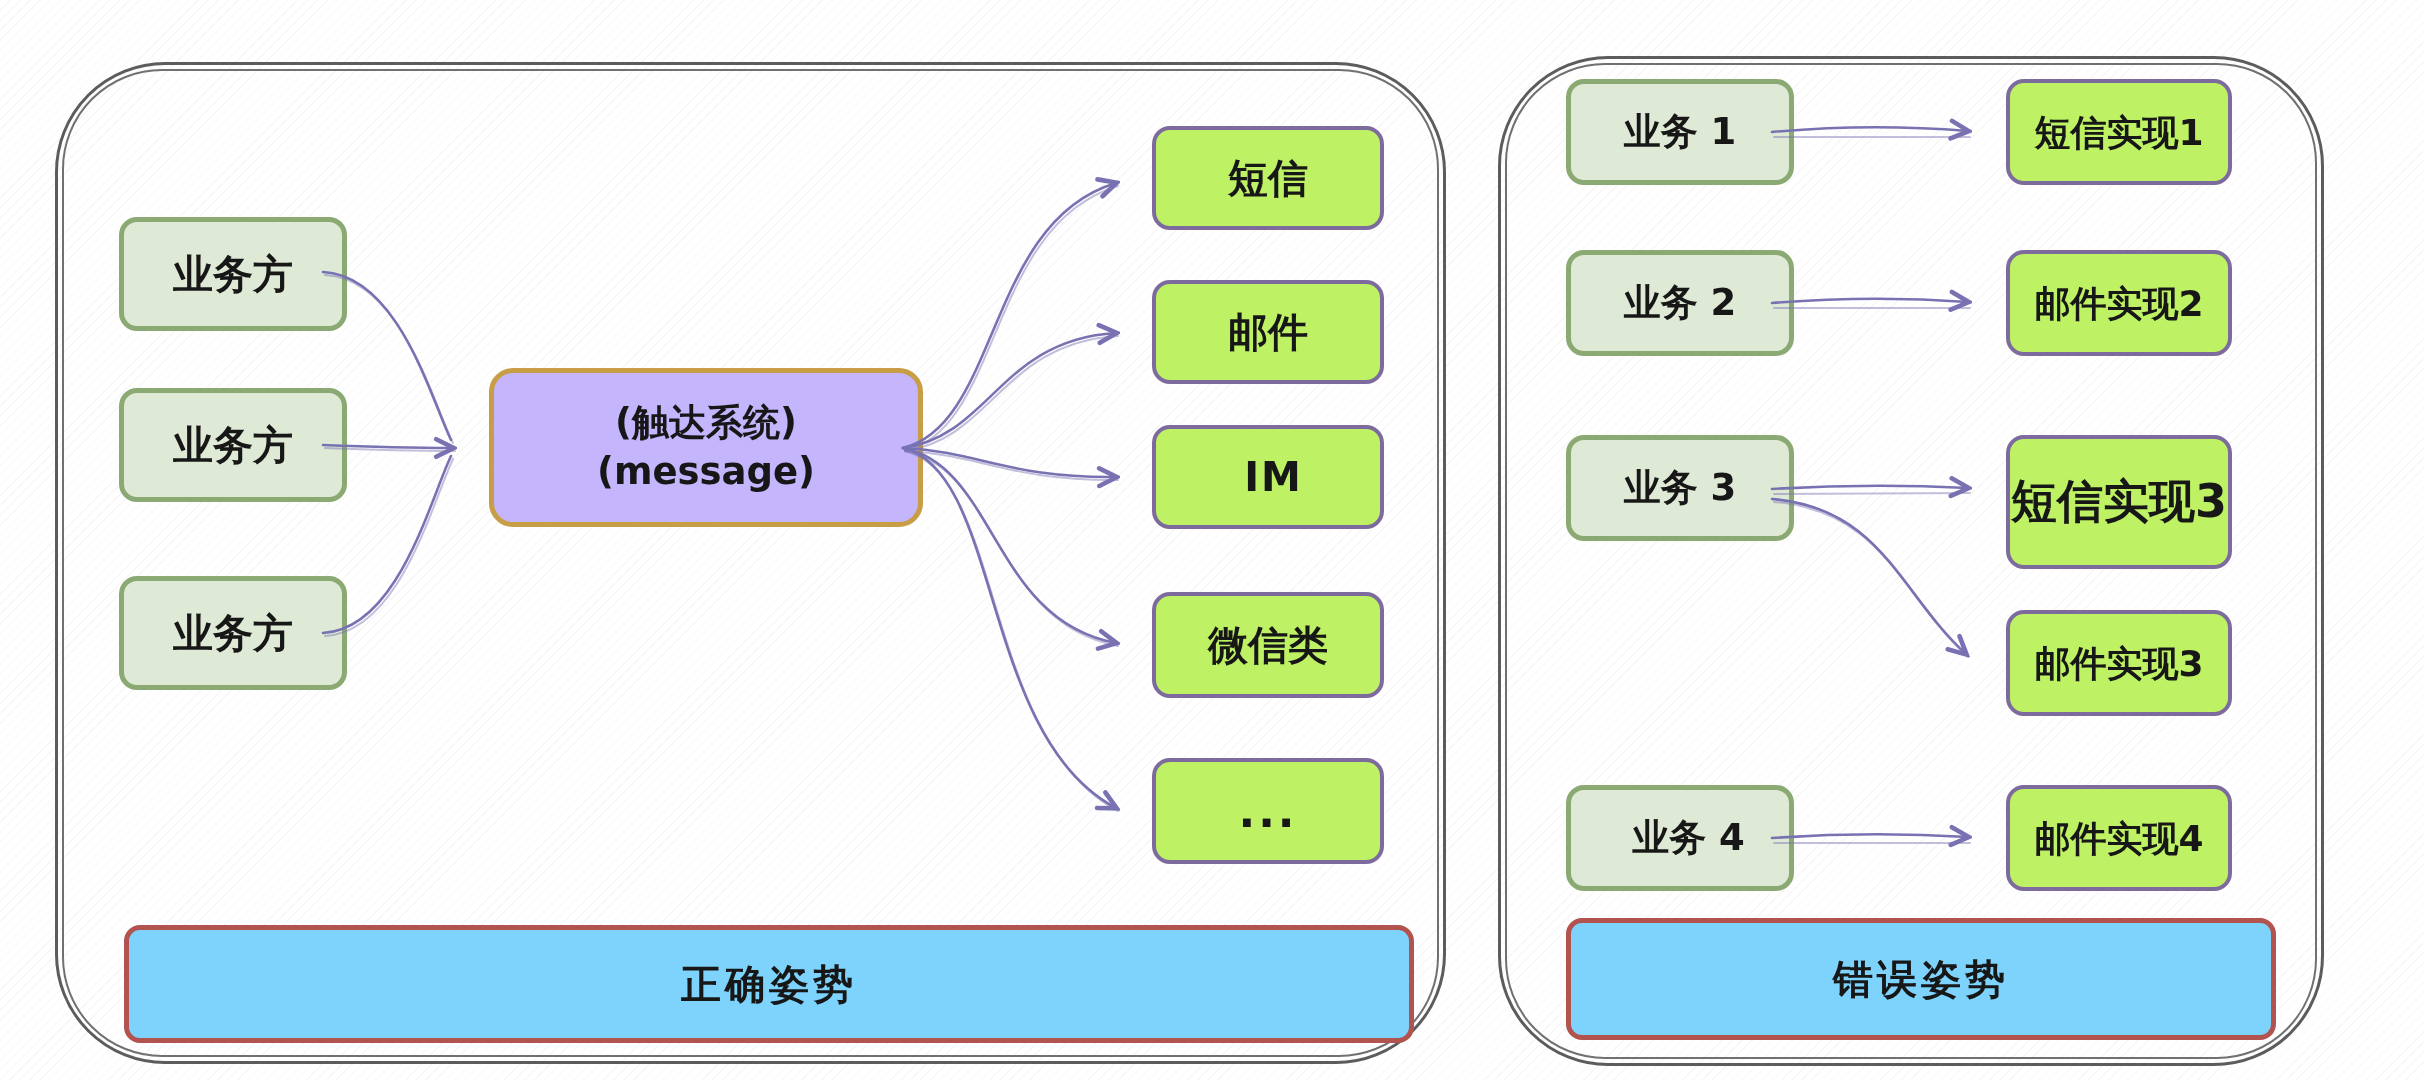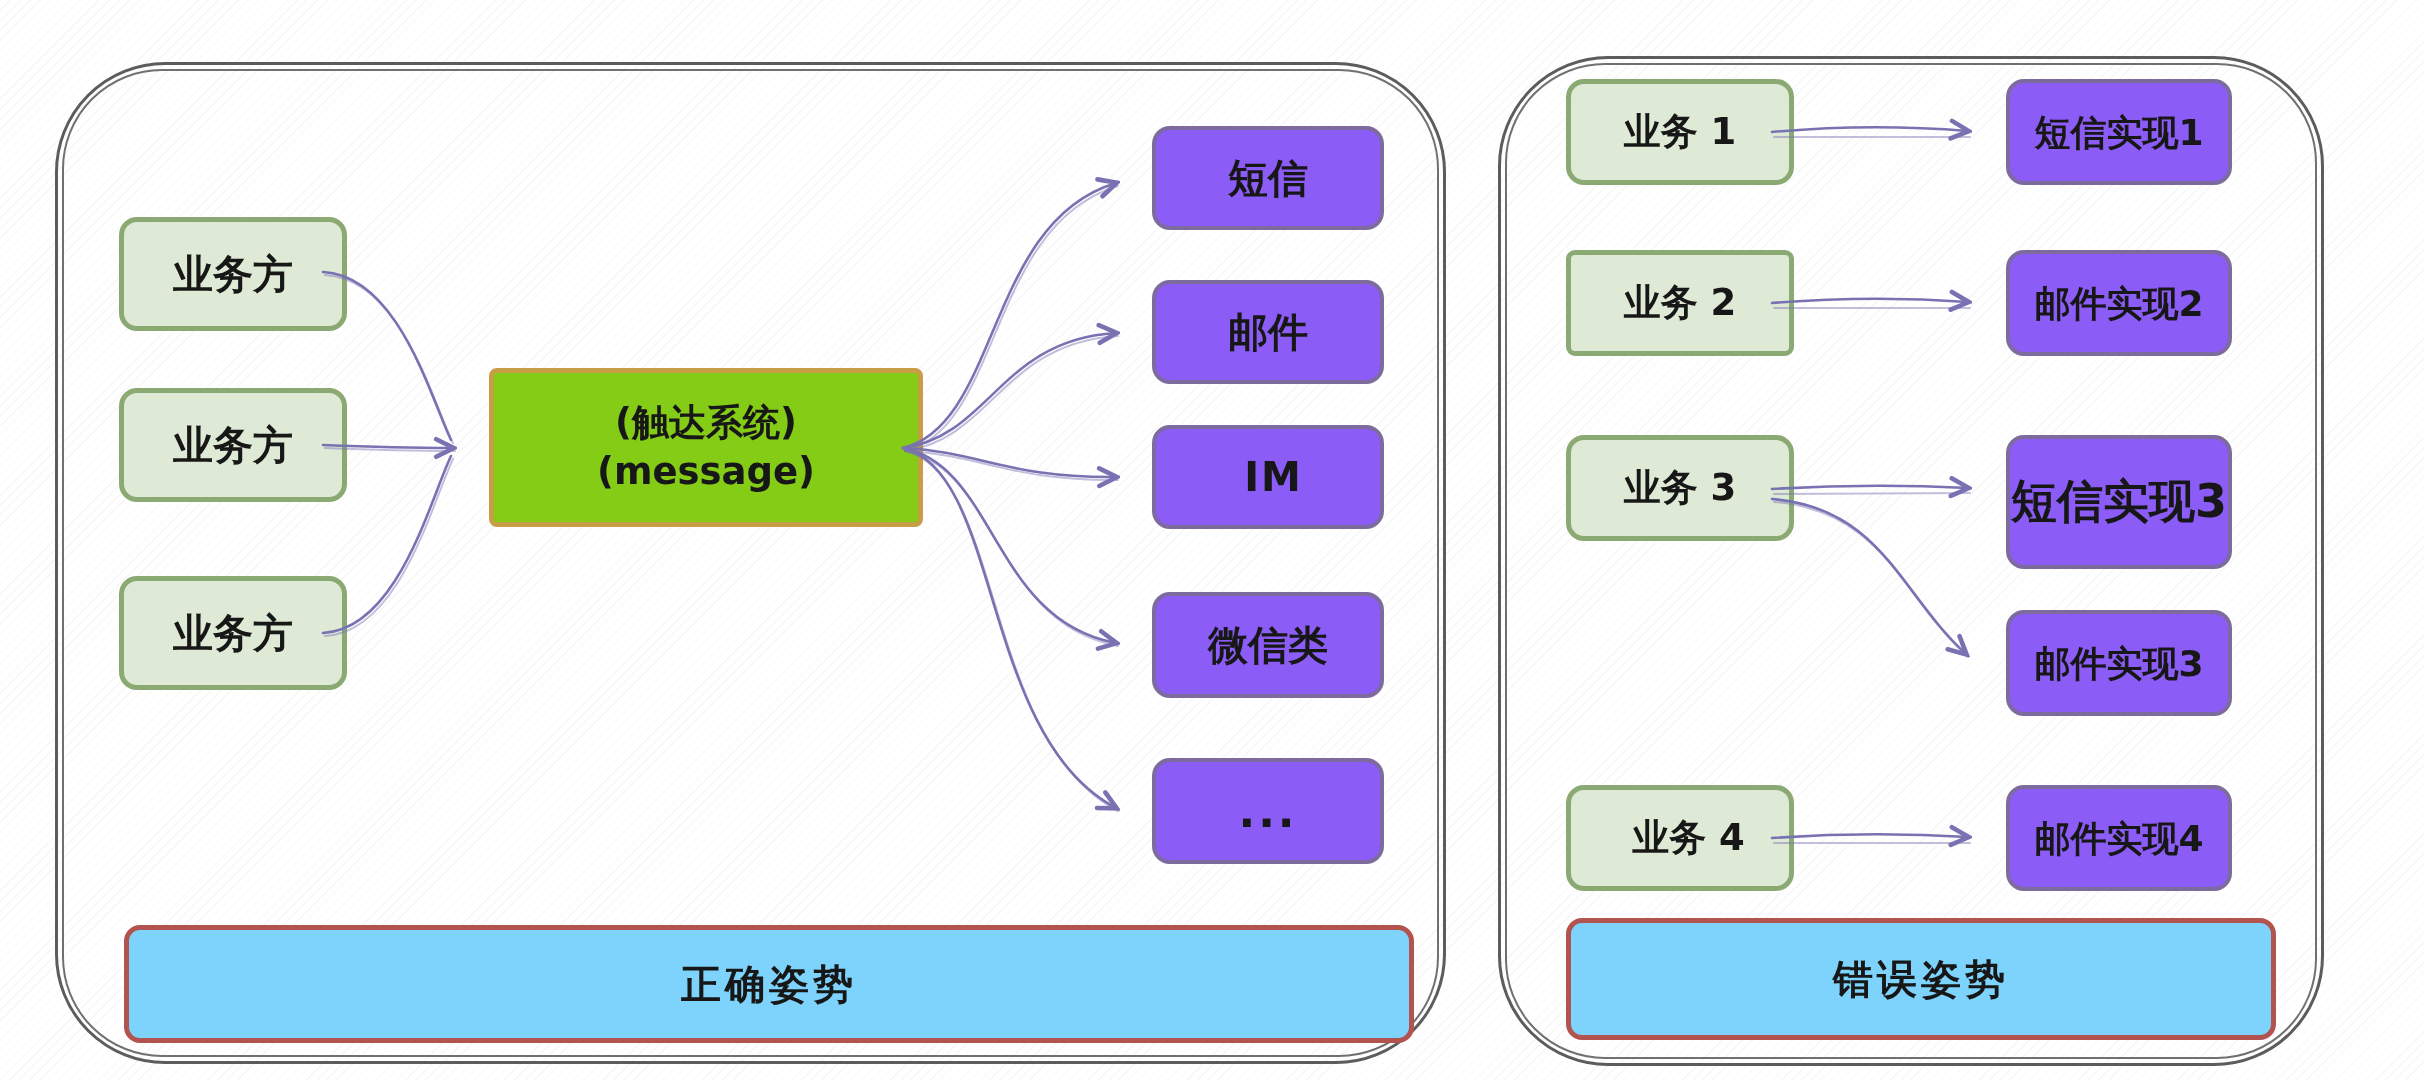--- a/index.html
+++ b/index.html
@@ -25,40 +25,40 @@
 
   
   .box{
     position:absolute;box-sizing:border-box;
     display:flex;align-items:center;justify-content:center;
     text-align:center;font-weight:600;line-height:1.25;
     border-radius:18px;
     margin-left:24px;
   }
   .green {background:#dfead6;border:5px solid #8aa973;}
-  .purple{background:#8b5cf6;border:4px solid #7d6b9d;}
-  .orange{background:#84cc16;border:5px solid #c79e45;border-radius:8px;}
+  .purple{background:#bef264;border:4px solid #7d6b9d;}
+  .orange{background:#c4b5fd;border:5px solid #c79e45;border-radius:24px;}
   .redbar{background:#7dd3fc;border:5px solid #b3534f;border-radius:16px;}
 
   
   .lp-src-1{left:95px;top:217px;width:228px;height:114px;font-size:40px;}
   .lp-src-2{left:95px;top:388px;width:228px;height:114px;font-size:40px;}
   .lp-src-3{left:95px;top:576px;width:228px;height:114px;font-size:40px;}
   .lp-hub  {left:465px;top:368px;width:434px;height:159px;font-size:37px;}
   .lp-hub .hub-lines{display:flex;flex-direction:column;gap:2px;}
   .lp-ch-1{left:1128px;top:126px;width:232px;height:104px;font-size:40px;}
   .lp-ch-2{left:1128px;top:280px;width:232px;height:104px;font-size:40px;}
   .lp-ch-3{left:1128px;top:425px;width:232px;height:104px;font-size:40px;letter-spacing:2px;padding-left:11px;}
   .lp-ch-4{left:1128px;top:592px;width:232px;height:106px;font-size:40px;}
   .lp-ch-5{left:1128px;top:758px;width:232px;height:106px;font-size:44px;letter-spacing:3px;}
   .lp-footer{left:100px;top:925px;width:1290px;height:118px;font-size:40px;letter-spacing:4px;}
 
   
   .rp-b-1{left:1542px;top:79px; width:228px;height:106px;font-size:37px;}
-  .rp-b-2{left:1542px;top:250px;width:228px;height:106px;font-size:37px;border-radius:9px;}
+  .rp-b-2{left:1542px;top:250px;width:228px;height:106px;font-size:37px;}
   .rp-b-3{left:1542px;top:435px;width:228px;height:106px;font-size:37px;}
   .rp-b-4{left:1542px;top:785px;width:228px;height:106px;font-size:37px;padding-left:17px;}
   .rp-i-1{left:1982px;top:79px; width:226px;height:106px;font-size:36px;}
   .rp-i-2{left:1982px;top:250px;width:226px;height:106px;font-size:36px;}
   .rp-i-3{left:1982px;top:435px;width:226px;height:134px;font-size:46px;}
   .rp-i-4{left:1982px;top:610px;width:226px;height:106px;font-size:36px;}
   .rp-i-5{left:1982px;top:785px;width:226px;height:106px;font-size:36px;}
   .rp-footer{left:1542px;top:918px;width:710px;height:122px;font-size:40px;letter-spacing:4px;}
 
   svg.wires{position:absolute;left:0;top:0;pointer-events:none;}

